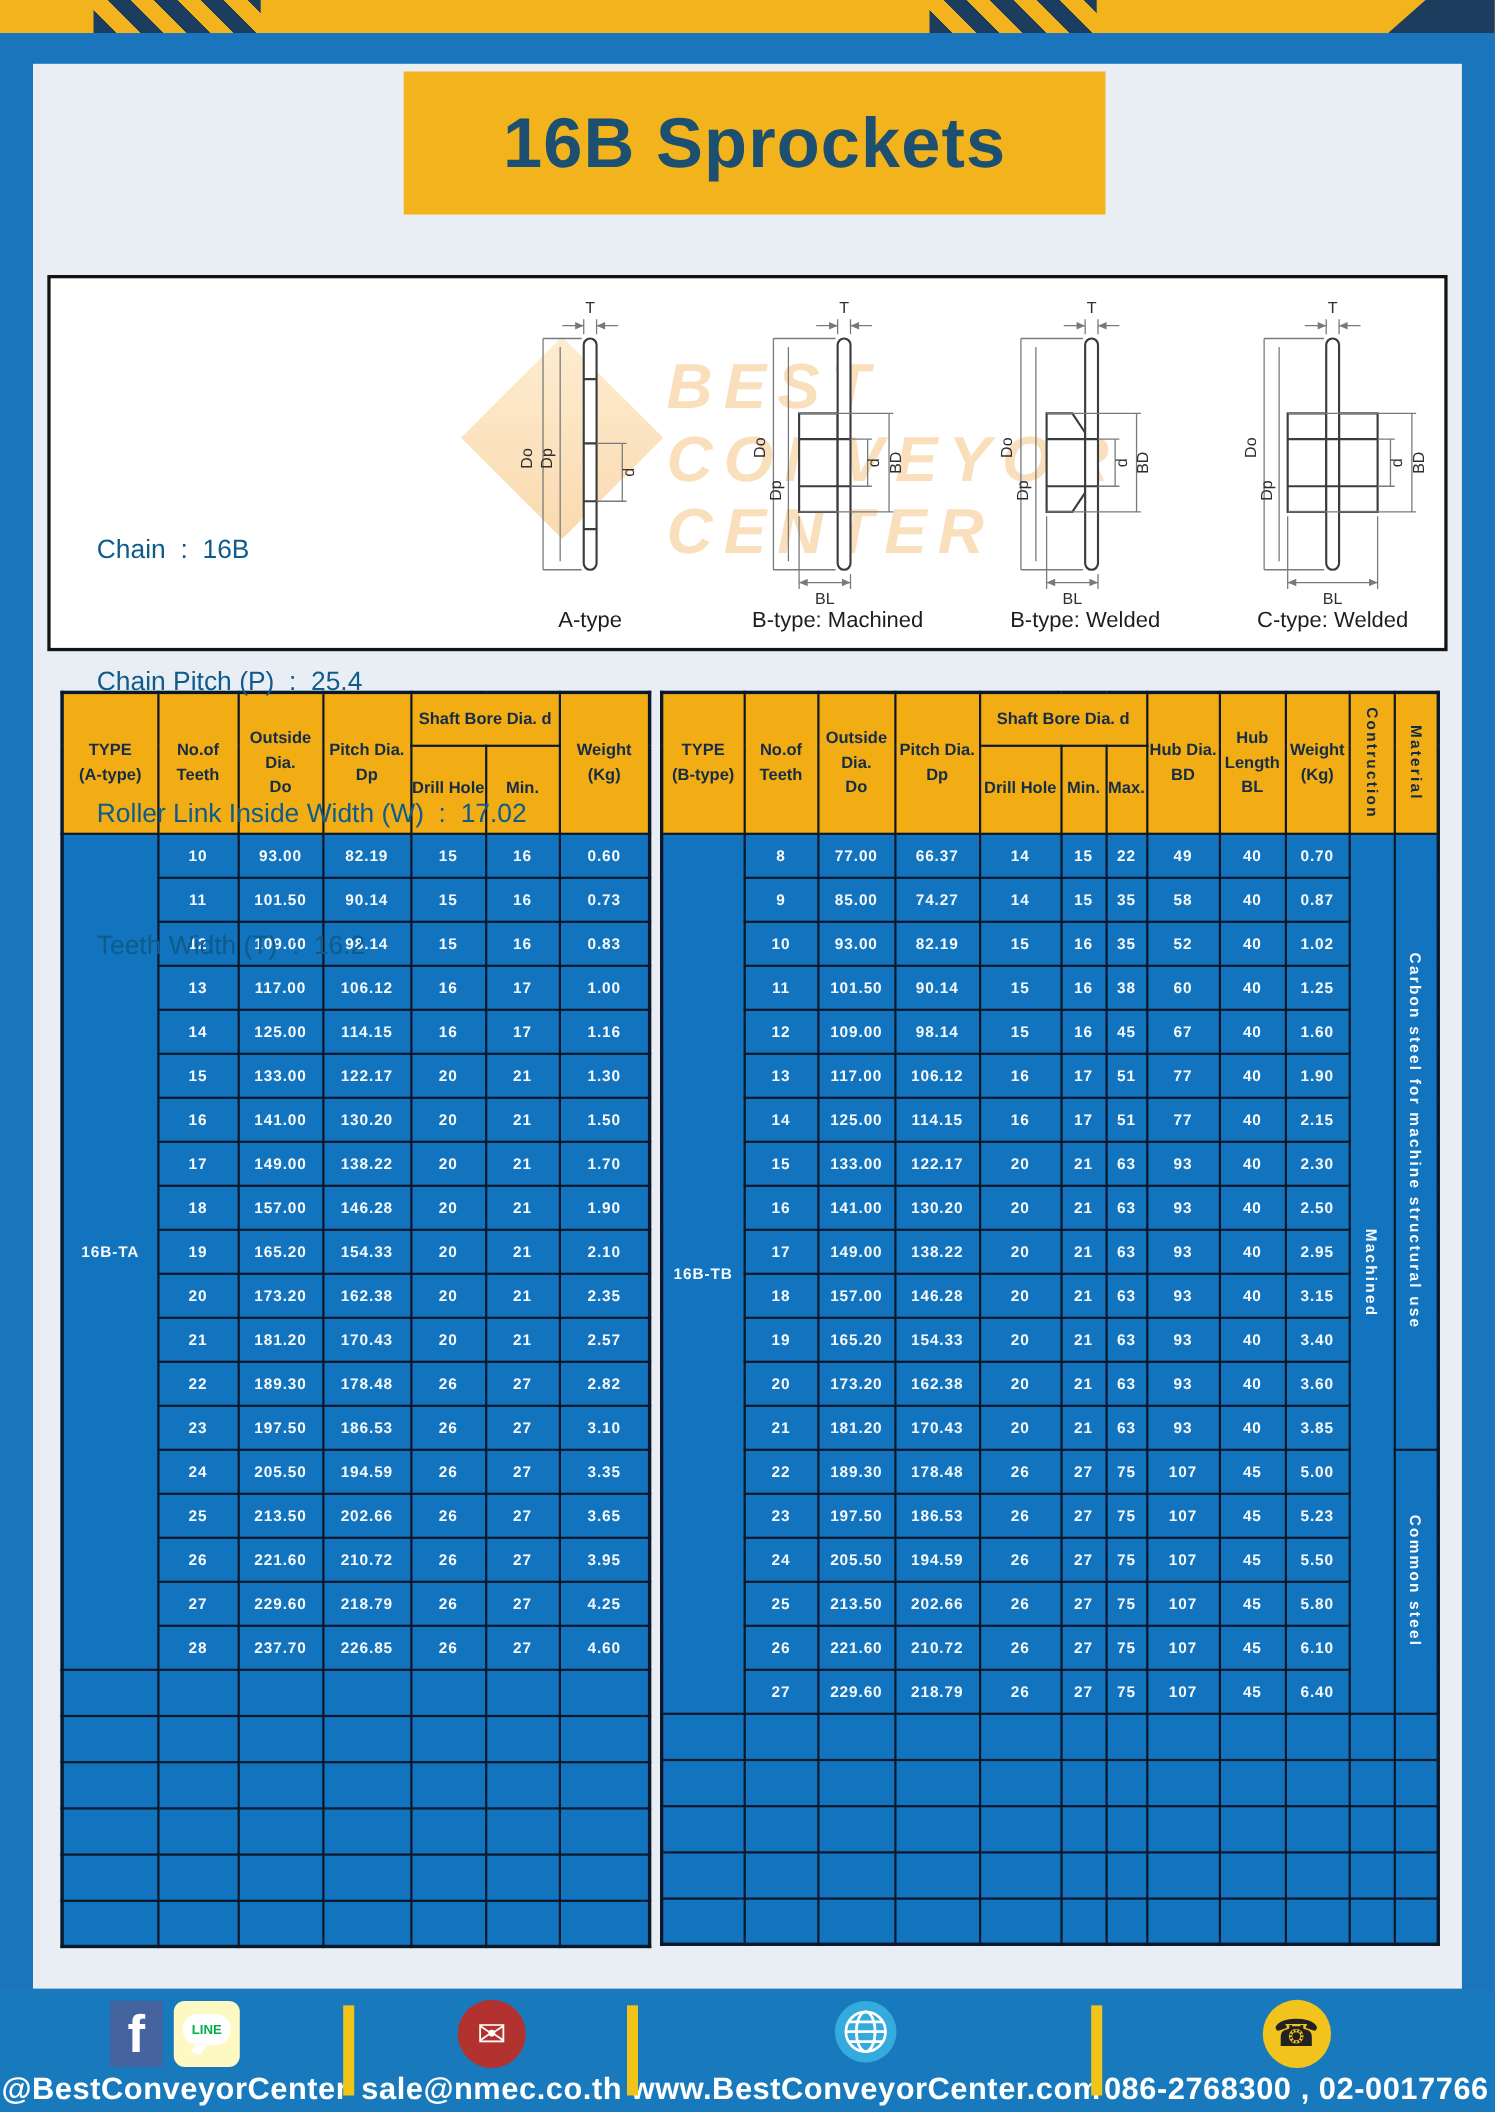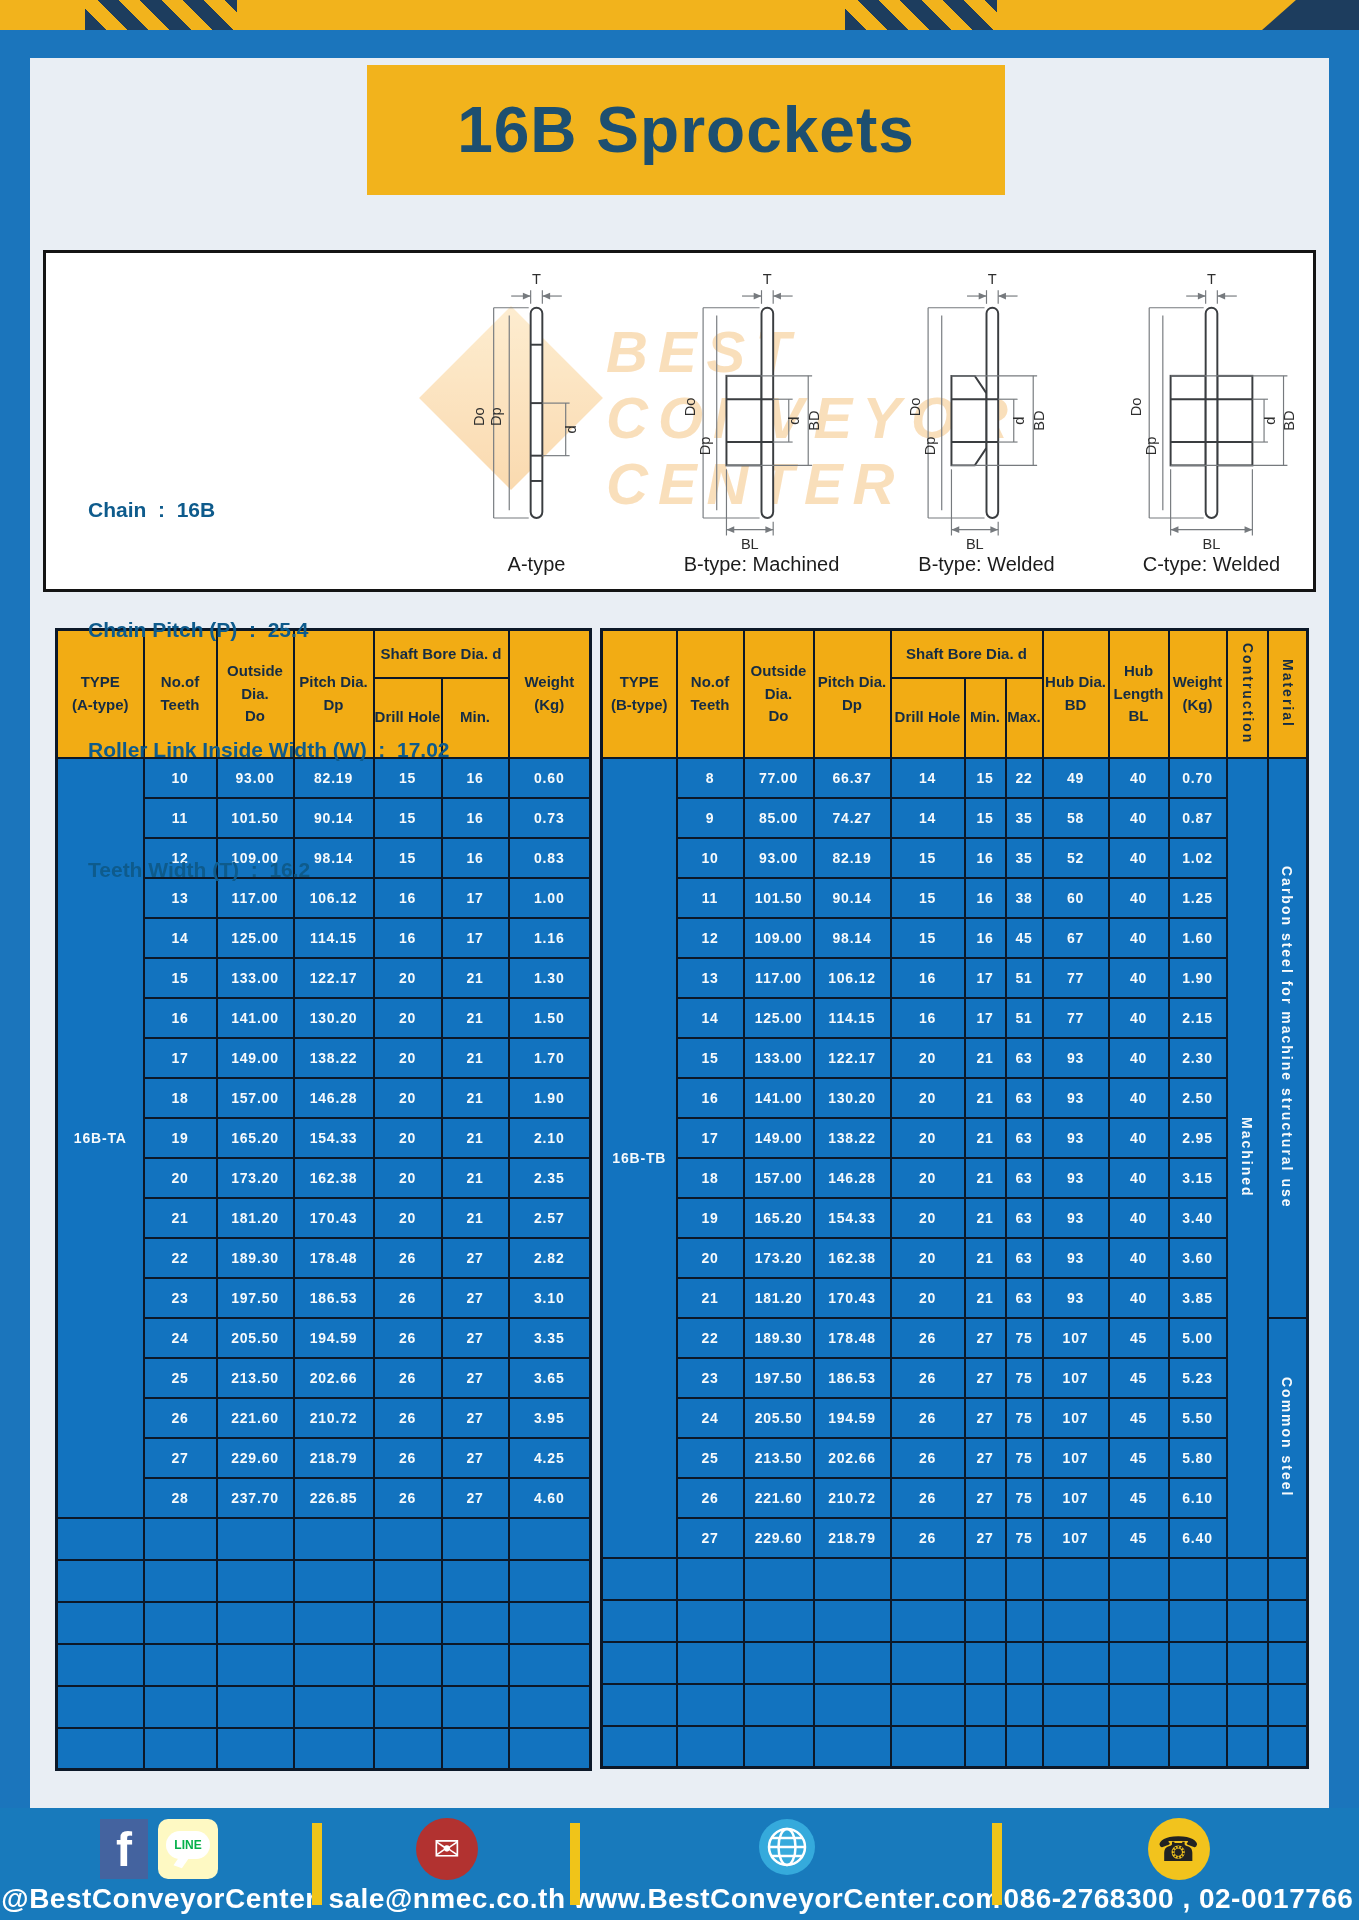--- a/index.html
+++ b/index.html
@@ -24,22 +24,22 @@
   .banner span { font-size:64px; font-weight:bold; color:#1d4f70; letter-spacing:1px; }
   
   .whitebox { position:absolute; left:43px; top:250px; width:1273px; height:342px;
     background:#ffffff; border:3px solid #141414; box-sizing:border-box; }
   .watermark { position:absolute; left:400px; top:10px; width:660px; height:310px; z-index:1;
     display:flex; align-items:center; opacity:0.5; pointer-events:none; }
   .wm-diamond { width:130px; height:130px; margin:0 30px 40px 0; flex:0 0 auto;
     background:linear-gradient(135deg,#fbd28c,#f3a43a); transform:rotate(45deg); opacity:.8; }
   .wm-text { font-weight:bold; font-style:italic; color:#f5c07a; font-size:58px;
     line-height:66px; letter-spacing:10px; }
-  .specs { position:absolute; left:42px; top:157px; z-index:3; white-space:pre;
-    font-size:21px; font-weight:bold; color:#0e5b8c; line-height:40px; }
+  .specs { position:absolute; left:42px; top:147px; z-index:3; white-space:pre;
+    font-size:24px; font-weight:normal; color:#0e5b8c; line-height:40px; }
   .drawings { position:absolute; left:388px; top:8px; width:880px; height:326px; z-index:2;
     display:flex; justify-content:space-between; }
   .figure { width:205px; display:flex; flex-direction:column; align-items:center; }
   .figure svg { width:205px; height:292px; }
   .caption { font-size:20px; color:#1c1c1c; margin-top:0px; }
   .shape { stroke:#3a3d40; stroke-width:2; fill:#ffffff; }
   .dln { stroke:#767a7e; stroke-width:1.2; fill:none; }
   .arw { fill:#767a7e; stroke:none; }
   .dtext { font-size:15px; fill:#2e2e2e; font-family:"Liberation Sans",sans-serif; }
   

